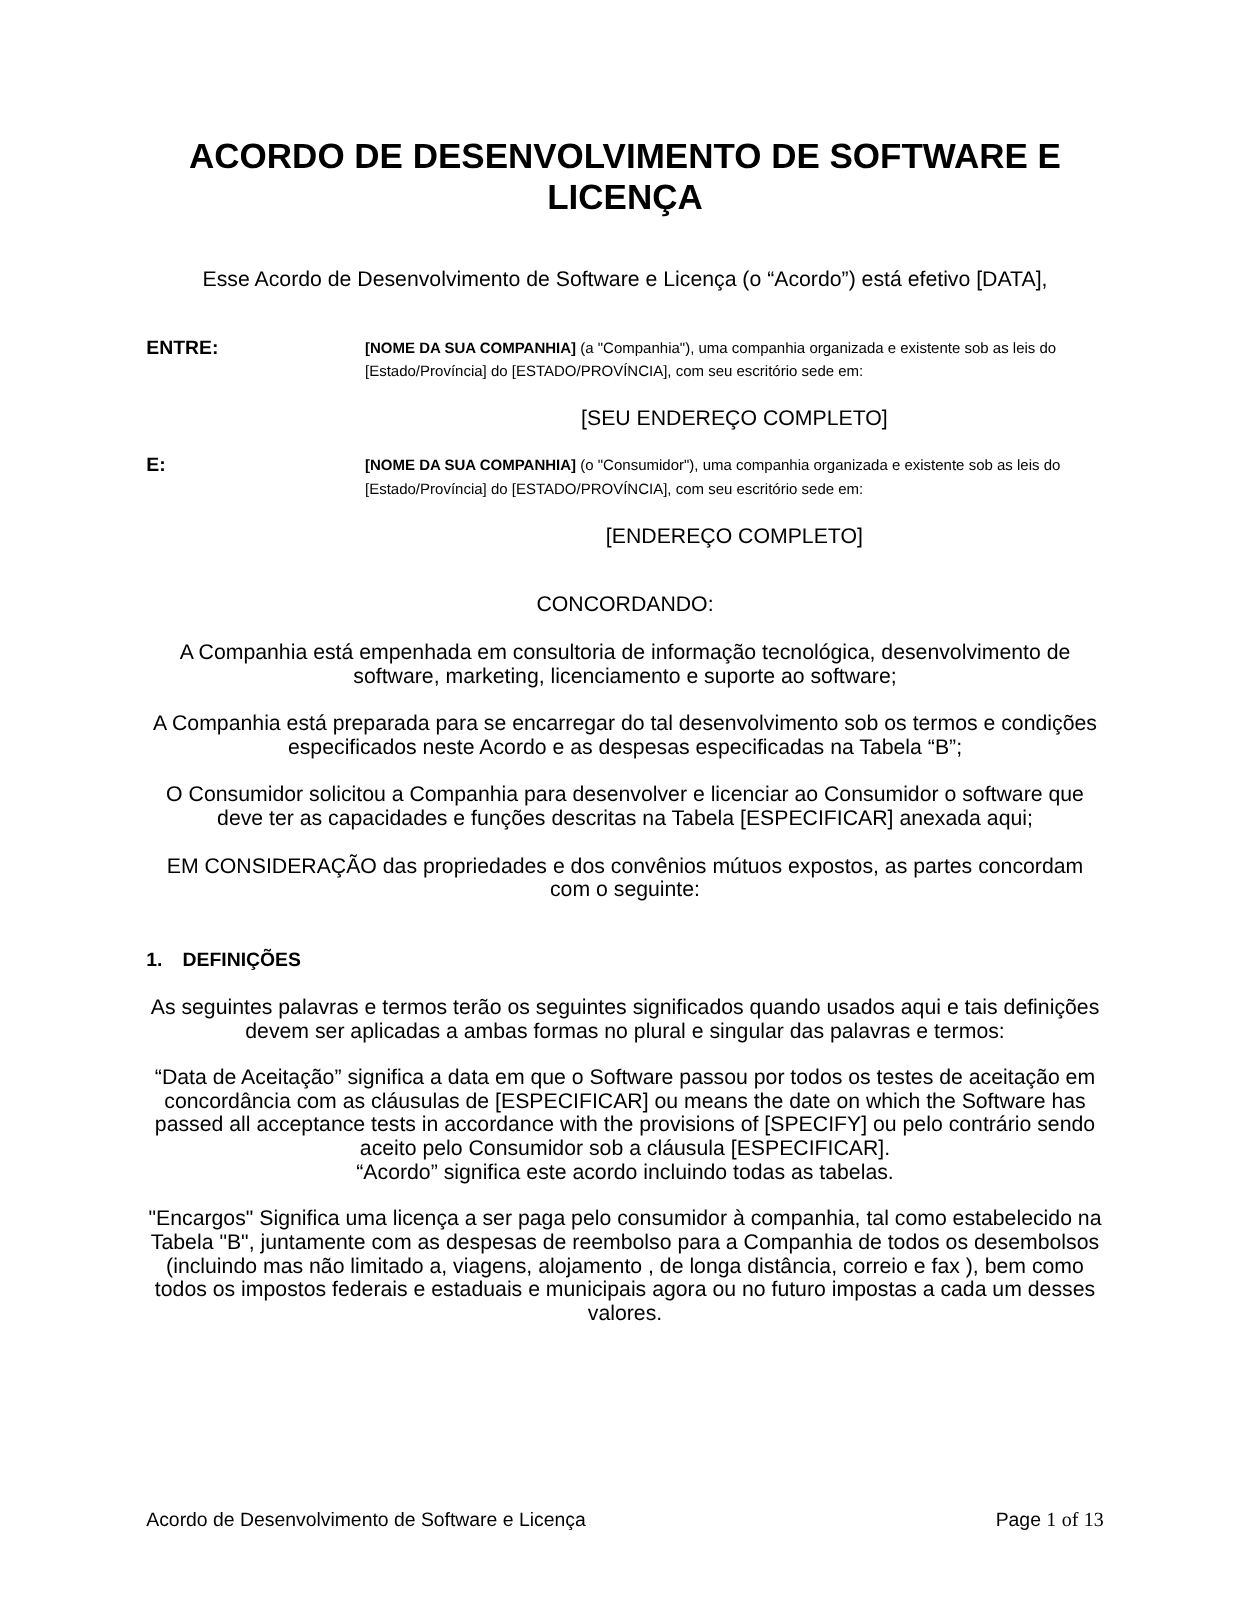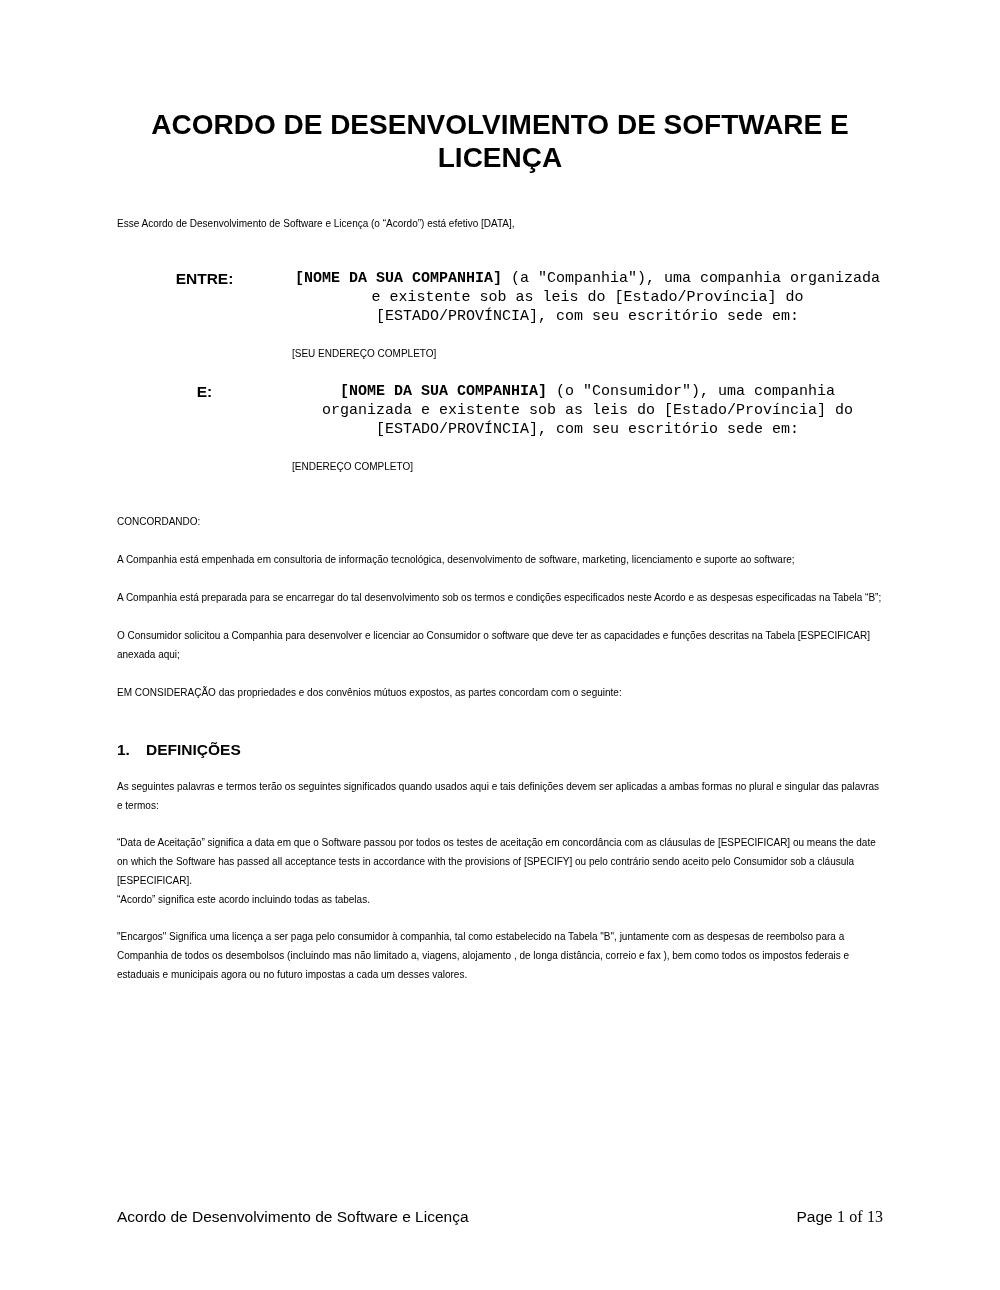--- a/index.html
+++ b/index.html
@@ -22,34 +22,35 @@
   }
   .doc-title {
     margin: 108px 0 0 0;
     font-size: 28px;
     line-height: 33px;
     font-weight: bold;
     text-align: center;
   }
   p, .para {
     margin: 0;
-    font-size: 10px;
+    font-size: 17px;
     line-height: 19px;
+    text-align: center;
   }
   .intro        { margin-top: 40px; }
-  .party-row    { display: flex; margin-top: 36px; text-align: center; }
+  .party-row    { display: flex; margin-top: 36px; }
   .party-row.second { margin-top: 19px; }
   .party-label  {
     width: 175px;
     flex: 0 0 175px;
     font-weight: bold;
     font-size: 15.5px;
     line-height: 19px;
   }
-  .party-text   { flex: 1; font-size: 15px; line-height: 19px; font-family: Liberation Mono, monospace; }
+  .party-text   { flex: 1; font-size: 12px; line-height: 19px; }
   .party-name   { font-weight: bold; }
   .party-address { margin-top: 18px; padding-left: 175px; }
   .recitals-heading { margin-top: 36px; }
   .recital      { margin-top: 19px; }
   .section-heading {
     margin-top: 38px;
     font-size: 15.5px;
     line-height: 19px;
     font-weight: bold;
   }

